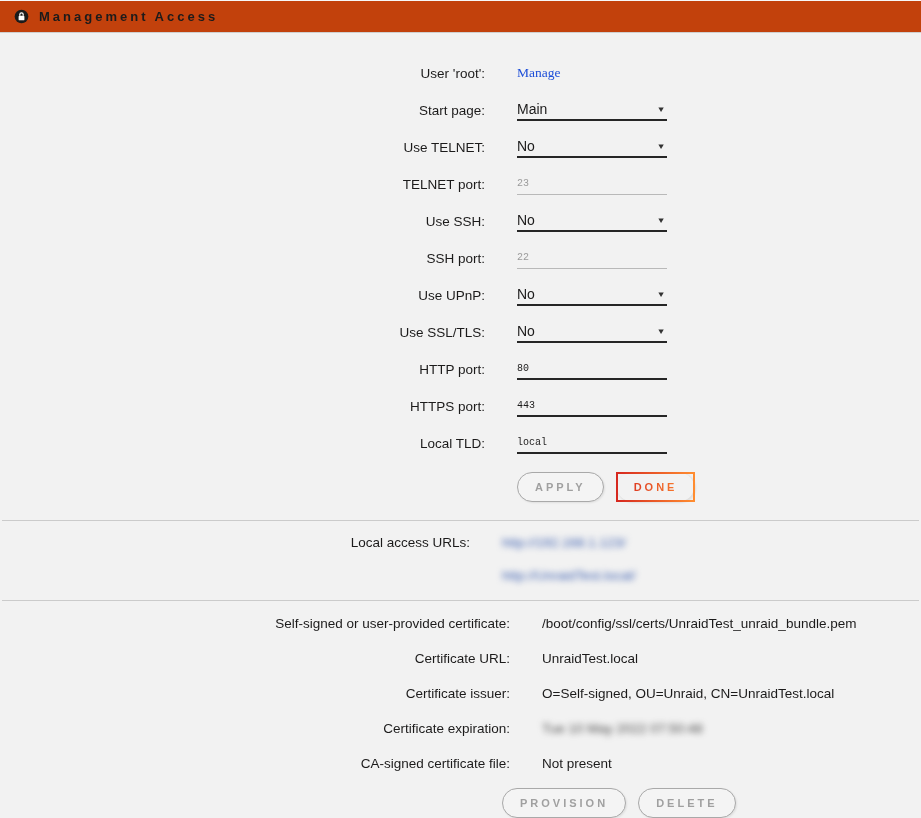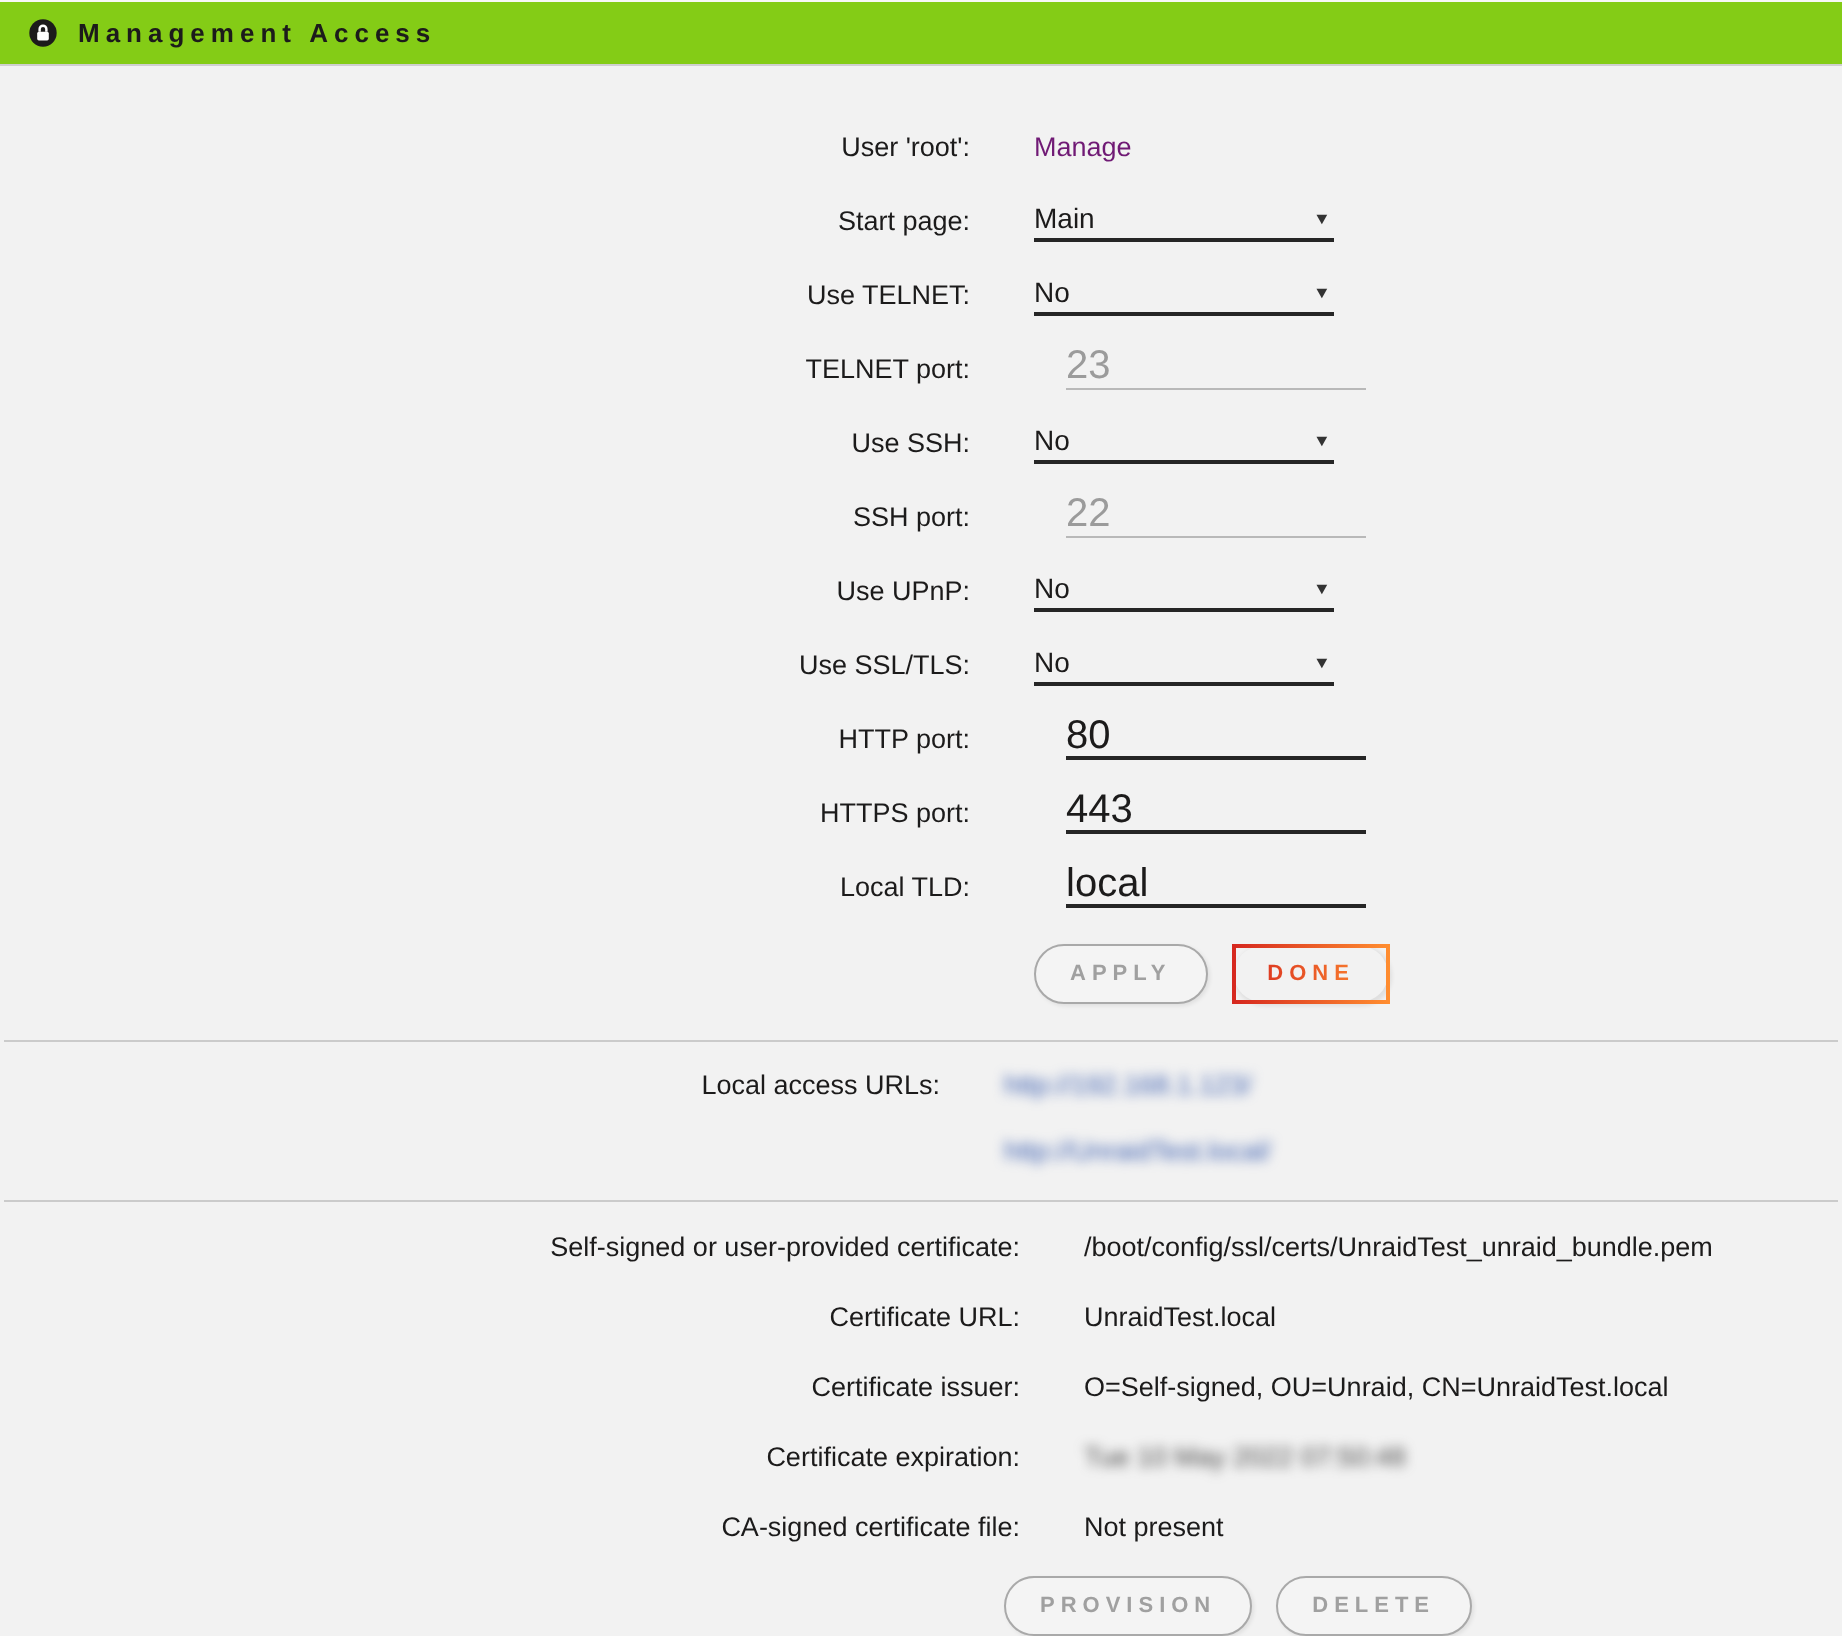--- a/index.html
+++ b/index.html
@@ -6,51 +6,51 @@
   html,body { width:921px; height:818px; overflow:hidden; }
   body {
     background:#f2f2f2;
     font-family:"Liberation Sans", sans-serif;
     font-size:13.5px;
     color:#1c1b1b;
   }
   
   .titlebar {
     height:33px;
-    background:#84cc16;
+    background:#c2410c;
     border-top:1px solid #f7f7f7;
     border-bottom:1px solid #cfcfcf;
     display:flex; align-items:center;
     padding-left:14px;
   }
   .titlebar .ticon { display:flex; align-items:center; margin-right:10px; }
   .titlebar h1 {
     font-size:13px; font-weight:600; letter-spacing:3px; color:#1c1b1b;
   }
   
   .frow { display:flex; align-items:center; height:22px; margin-bottom:15px; }
   .flabel { width:470px; text-align:right; color:#1c1b1b; flex:none; }
   .fctrl  { margin-left:32px; flex:none; }
   
   .form { padding:29px 15px 18px; }
-  .ulink { color:#701a75; text-decoration:none; font-size:13.5px; cursor:pointer; }
+  .ulink { color:#1d4ed8; text-decoration:none; font-size:13.5px; cursor:pointer;font-family:Liberation Serif, serif; }
   .uselect {
     width:150px; height:22px;
     display:flex; align-items:center; justify-content:space-between;
     border-bottom:2px solid #262626;
     font-size:14px; color:#1c1b1b; cursor:pointer;
   }
   .uselect .arrow { font-size:8px; color:#333; transform:scaleX(1.15); margin-right:2px; }
   .uinput {
     width:150px; height:22px;
     background:transparent;
     border:none; border-bottom:2px solid #262626;
-    font-family:Liberation Sans, sans-serif;
-    font-size:20px; color:#1c1b1b;
-    outline:none; padding:0;margin-left:16px;
+    font-family:Liberation Mono, monospace;
+    font-size:10px; color:#1c1b1b;
+    outline:none; padding:0;
   }
   .uinput:disabled { color:#9b9b9b; border-bottom:1px solid #b9b9b9; }
   
   .btnrow { display:flex; margin-left:502px; margin-top:18px; }
   .btn {
     display:inline-block;
     font-family:"Liberation Sans", sans-serif;
     font-size:11px; font-weight:700; letter-spacing:3px;
     padding:8px 17px;
     background:#f4f4f4;

